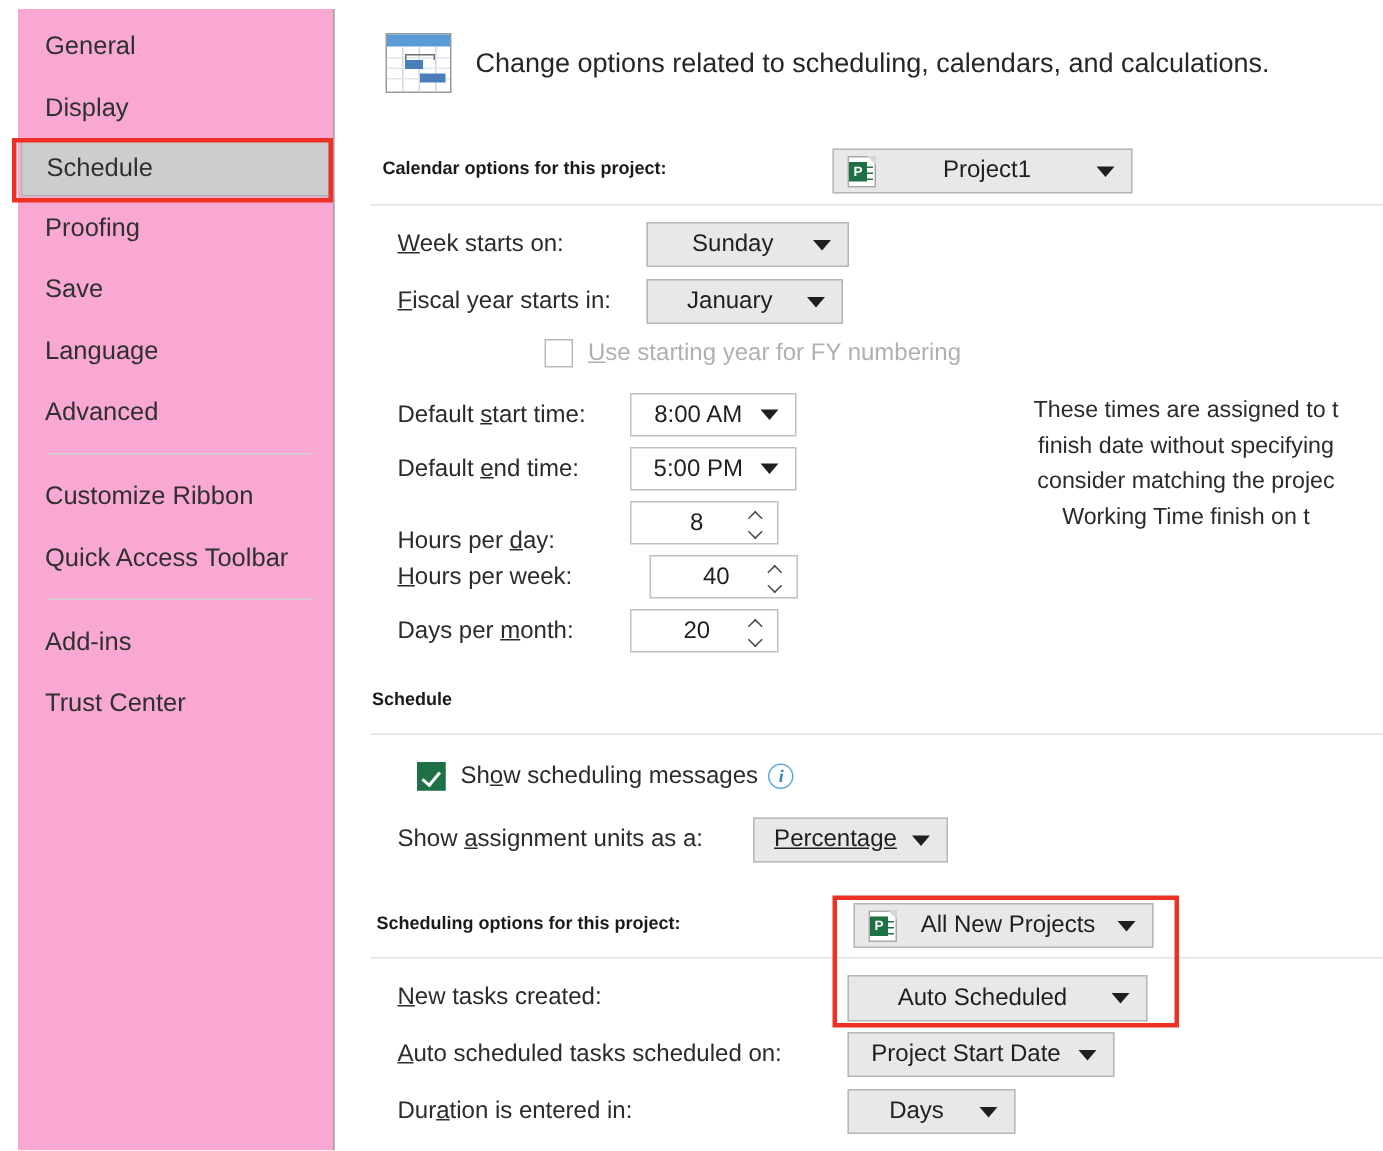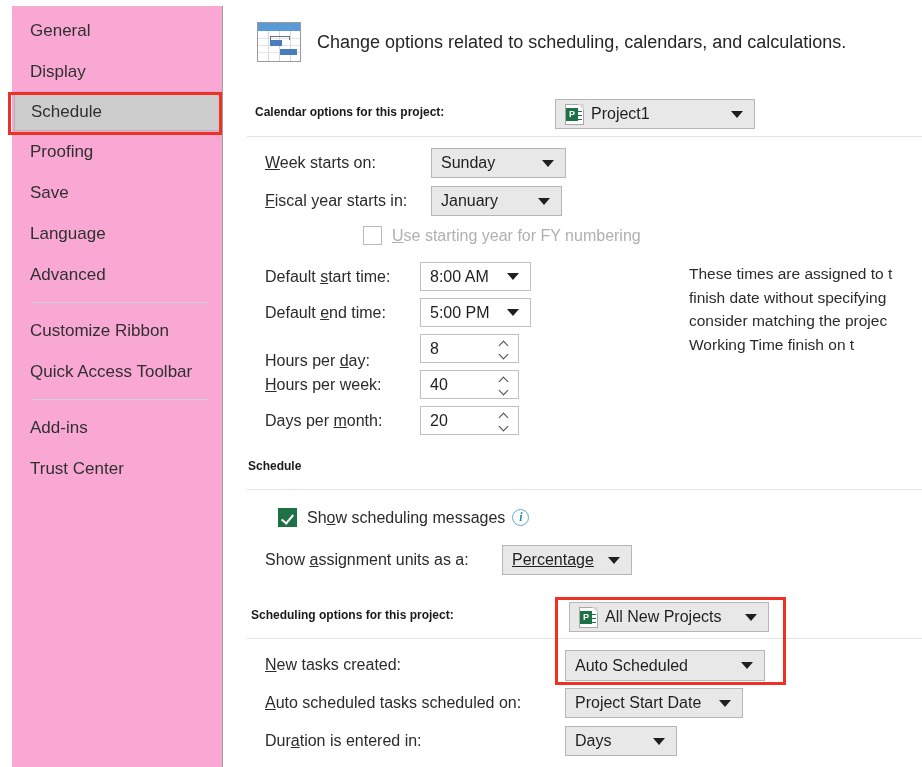--- a/index.html
+++ b/index.html
@@ -34,21 +34,21 @@
     margin: 0 2px;
     height: 39px;
     padding-left: 16px;
   }
   .nav-divider {
     height: 1px; background: #d2d2d2;
     margin: 7px 14px 7px 20px;
   }
 
   
-  #main { position: absolute; left: 223px; top: 0; width: 699px; height: 767px; }
+  #main { position: absolute; left: 223px; top: 0; width: 699px; height: 767px; text-align: center; }
 
   .header-row {
     position: absolute; left: 34px; top: 22px;
     display: flex; align-items: center;
   }
   .gantt-icon {
     width: 44px; height: 40px;
     background: #ffffff;
     border: 1px solid #9a9a9a;
     position: relative;
@@ -298,21 +298,21 @@
       <div class="sv">8</div>
       <div class="stack">
         <div class="chev up"></div>
         <div class="chev dn"></div>
       </div>
     </div>
 
     <div class="lbl" style="left:42px; top:376px;">
       <span class="u">H</span><span>ours per week:</span>
     </div>
-    <div class="spin" style="left:197px; top:370px; width:99px; height:29px;">
+    <div class="spin" style="left:210px; top:370px; width:99px; height:29px;">
       <div class="sv">40</div>
       <div class="stack">
         <div class="chev up"></div>
         <div class="chev dn"></div>
       </div>
     </div>
 
     <div class="lbl" style="left:42px; top:412px;">
       <span>Days per </span><span class="u">m</span><span>onth:</span>
     </div>

